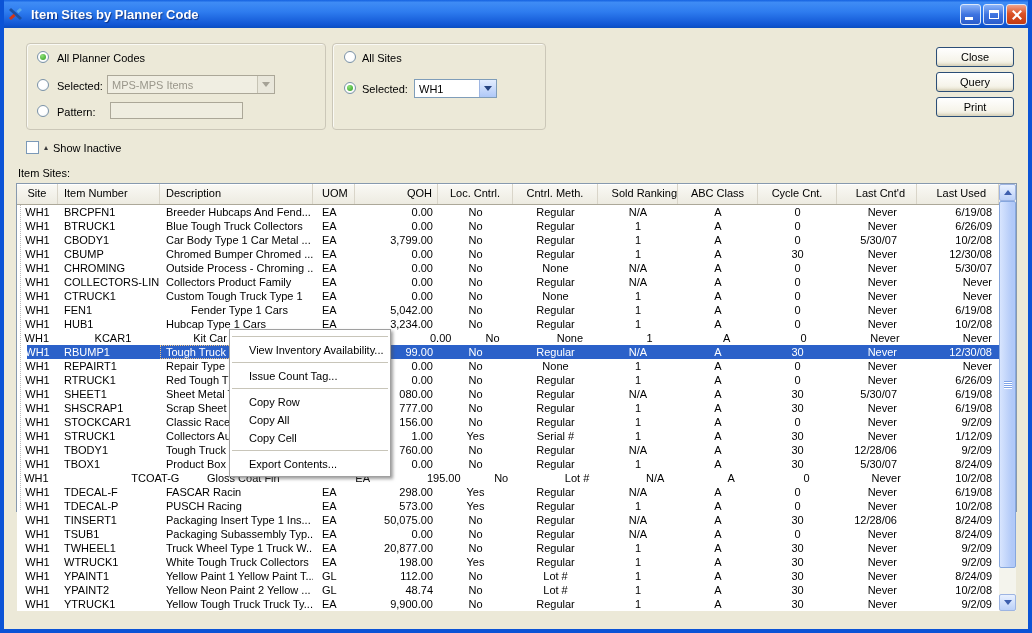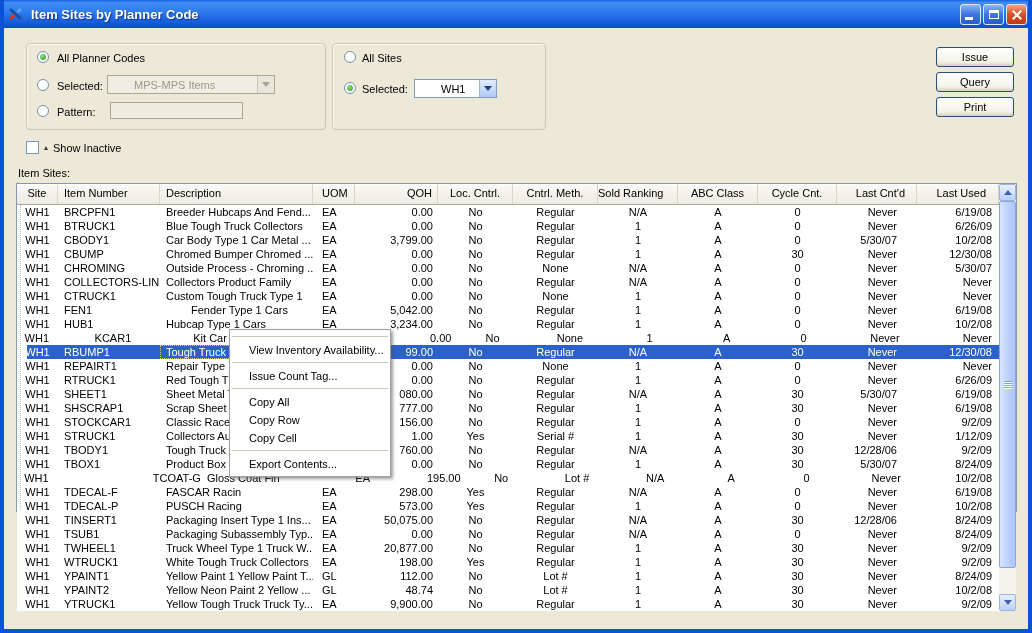--- a/index.html
+++ b/index.html
@@ -25,21 +25,21 @@
   
   .groupbox{position:absolute;border:1px solid #cbc7b8;border-radius:4px;
     box-shadow:inset 1px 1px 0 rgba(255,255,255,.75);}
   .radio{position:absolute;width:12px;height:12px;border-radius:50%;
     border:1px solid #7A92A8;background:radial-gradient(circle at 35% 30%,#fff 55%,#E8EEF2);}
   .radio .dot{position:absolute;left:2px;top:2px;width:6px;height:6px;border-radius:50%;
     background:radial-gradient(circle at 35% 30%,#8FE07A,#2E9E1E);display:none;}
   .radio.on .dot{display:block;}
   .flabel{position:absolute;white-space:nowrap;}
   .combo{position:absolute;height:19px;border:1px solid #7F9DB9;background:#fff;display:flex;align-items:center;}
-  .combo .cval{flex:1;padding-left:4px;white-space:nowrap;overflow:hidden;margin-left:22px;}
+  .combo .cval{flex:1;padding-left:4px;white-space:nowrap;overflow:hidden;}
   .combo .cbtn{width:17px;height:100%;border-left:1px solid #9EB6E2;
     background:linear-gradient(180deg,#E3EDFF,#AFC8F7);display:flex;align-items:center;justify-content:center;}
   .tri-down{width:0;height:0;border-left:4px solid transparent;border-right:4px solid transparent;border-top:5px solid #25437F;}
   .combo.disabled{background:#F0EEE2;border-color:#ABA798;}
   .combo.disabled .cval{color:#9A978B;}
   .combo.disabled .cbtn{background:#E9E7DB;border-left:1px solid #C6C3B4;}
   .combo.disabled .tri-down{border-top-color:#A5A296;}
   .textfield{position:absolute;height:17px;border:1px solid #ABA798;background:#EFEDE0;padding:0 3px;
     font-family:"Liberation Sans",sans-serif;font-size:11px;}
   
@@ -132,21 +132,21 @@
     </div>
   <span class="flabel" style="position:absolute;left:358px;top:83px;">Selected:</span>
   <div class="combo" style="left:410px;top:79px;width:83px;">
     <span class="cval">WH1</span>
     <div class="cbtn">
         <div class="tri-down"></div>
       </div>
   </div>
 
   <div class="pbtn" style="left:932px;top:47px;">
-      <span>Issue</span>
+      <span>Close</span>
     </div>
   <div class="pbtn" style="left:932px;top:72px;">
       <span>Query</span>
     </div>
   <div class="pbtn" style="left:932px;top:97px;">
       <span>Print</span>
     </div>
 
   <div class="checkbox" style="left:22px;top:141px;"></div>
   <span class="caret-ic" style="left:40px;top:144px;">▴</span>
@@ -156,21 +156,21 @@
 
   <div class="table">
     <div class="thead" id="thead">
         <div class="hcell" style="width: 41px; text-align: center; padding-left: 0px; padding-right: 0px;">Site</div>
         <div class="hcell" style="width: 102px; text-align: left; padding-left: 6px; padding-right: 0px;">Item Number</div>
         <div class="hcell" style="width: 153px; text-align: left; padding-left: 6px; padding-right: 0px;">Description</div>
         <div class="hcell" style="width: 42px; text-align: left; padding-left: 9px; padding-right: 0px;">UOM</div>
         <div class="hcell" style="width: 83px; text-align: right; padding-left: 0px; padding-right: 5px;">QOH</div>
         <div class="hcell" style="width: 75px; text-align: center; padding-left: 0px; padding-right: 0px;">Loc. Cntrl.</div>
         <div class="hcell" style="width: 85px; text-align: center; padding-left: 0px; padding-right: 0px;">Cntrl. Meth.</div>
-        <div class="hcell" style="width: 80px; text-align: left; padding-left: 0px; padding-right: 0px;">Sold Ranking</div>
+        <div class="hcell" style="width: 80px; text-align: right; padding-left: 0px; padding-right: 0px;">Sold Ranking</div>
         <div class="hcell" style="width: 80px; text-align: center; padding-left: 0px; padding-right: 0px;">ABC Class</div>
         <div class="hcell" style="width: 79px; text-align: center; padding-left: 0px; padding-right: 0px;">Cycle Cnt.</div>
         <div class="hcell" style="width: 80px; text-align: right; padding-left: 0px; padding-right: 11px;">Last Cnt'd</div>
         <div class="hcell" style="width: 82px; text-align: right; padding-left: 0px; padding-right: 12px;">Last Used</div>
       </div>
     <div class="rows" id="rows">
         <div class="trow">
           <div class="cell" style="width: 41px; text-align: center; padding-left: 0px; padding-right: 0px;">WH1</div>
           <div class="cell" style="width: 102px; text-align: left; padding-left: 6px; padding-right: 0px;">BRCPFN1</div>
           <div class="cell" style="width: 153px; text-align: left; padding-left: 6px; padding-right: 0px;">Breeder Hubcaps And Fend...</div>
@@ -431,21 +431,21 @@
           <div class="cell" style="width: 75px; text-align: center; padding-left: 0px; padding-right: 0px;">No</div>
           <div class="cell" style="width: 85px; text-align: center; padding-left: 0px; padding-right: 0px;">Regular</div>
           <div class="cell" style="width: 80px; text-align: center; padding-left: 0px; padding-right: 0px;">1</div>
           <div class="cell" style="width: 80px; text-align: center; padding-left: 0px; padding-right: 0px;">A</div>
           <div class="cell" style="width: 79px; text-align: center; padding-left: 0px; padding-right: 0px;">30</div>
           <div class="cell" style="width: 80px; text-align: right; padding-left: 0px; padding-right: 20px;">5/30/07</div>
           <div class="cell" style="width: 82px; text-align: right; padding-left: 0px; padding-right: 7px;">8/24/09</div>
         </div>
         <div class="trow">
           <div class="cell" style="width: 41px; text-align: center; padding-left: 0px; padding-right: 0px;">WH1</div>
-          <div class="cell" style="width: 102px; text-align: right; padding-left: 6px; padding-right: 0px; margin-left: 48px;">TCOAT-G</div>
+          <div class="cell" style="width: 102px; text-align: center; padding-left: 6px; padding-right: 0px; margin-left: 48px;">TCOAT-G</div>
           <div class="cell" style="width: 153px; text-align: left; padding-left: 6px; padding-right: 0px;">Gloss Coat Fin</div>
           <div class="cell" style="width: 42px; text-align: left; padding-left: 9px; padding-right: 0px;">EA</div>
           <div class="cell" style="width: 83px; text-align: right; padding-left: 0px; padding-right: 5px;">195.00</div>
           <div class="cell" style="width: 75px; text-align: center; padding-left: 0px; padding-right: 0px;">No</div>
           <div class="cell" style="width: 85px; text-align: center; padding-left: 0px; padding-right: 0px;">Lot #</div>
           <div class="cell" style="width: 80px; text-align: center; padding-left: 0px; padding-right: 0px;">N/A</div>
           <div class="cell" style="width: 80px; text-align: center; padding-left: 0px; padding-right: 0px;">A</div>
           <div class="cell" style="width: 79px; text-align: center; padding-left: 0px; padding-right: 0px;">0</div>
           <div class="cell" style="width: 80px; text-align: right; padding-left: 0px; padding-right: 20px;">Never</div>
           <div class="cell" style="width: 82px; text-align: right; padding-left: 0px; padding-right: 7px;">10/2/08</div>
@@ -595,20 +595,20 @@
         </div>
     </div>
   </div>
 
   <div class="cmenu" id="cmenu">
       <div class="msep"></div>
       <div class="mitem">View Inventory Availability...</div>
       <div class="msep"></div>
       <div class="mitem">Issue Count Tag...</div>
       <div class="msep"></div>
+      <div class="mitem">Copy Row</div>
       <div class="mitem">Copy All</div>
-      <div class="mitem">Copy Row</div>
       <div class="mitem">Copy Cell</div>
       <div class="msep"></div>
       <div class="mitem">Export Contents...</div>
     </div>
 
 </div>
 
 </body></html>

